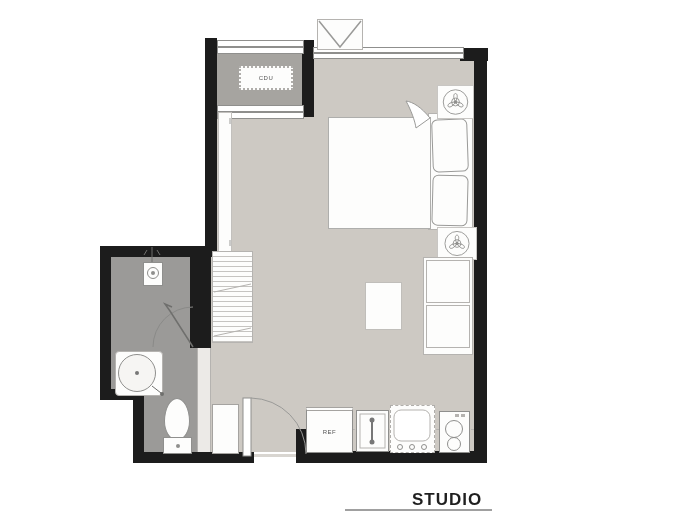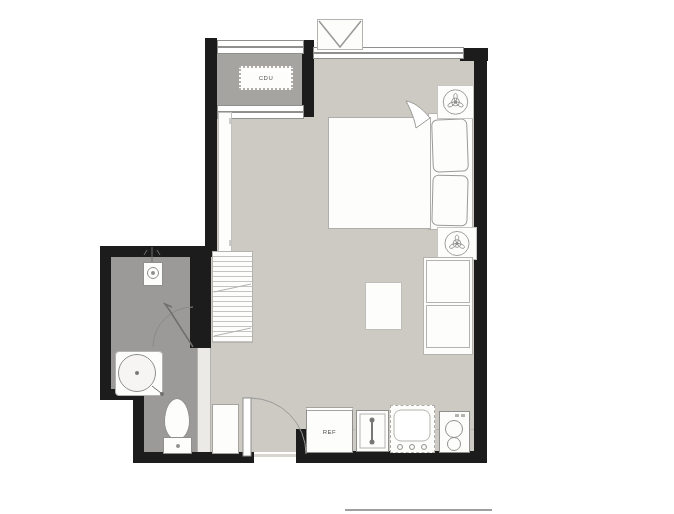--- a/index.html
+++ b/index.html
@@ -173,14 +173,15 @@
     <path d="M152,247 L152,262 M147,250 l-3,5 M157,250 l3,5" stroke="#6f6f6d" fill="none"></path>
 
     <path d="M152,386 l9,7" stroke="#6f6f6d"></path>
     <circle cx="162" cy="394" r="2" fill="#6f6f6d"></circle>
 
     <path d="M214,292 L251,284 M214,336 L251,328" stroke="#b5b3b0"></path>
 
     <path d="M230,118 l0,6 M230,240 l0,6" stroke="#9a9a98"></path>
   </svg>
 
+  <div class="title" style="left:412px;top:490px;">STUDIO</div>
   <div class="title-line" style="left:345px;top:509px;width:147px;height:2px;"></div>
 </div>
 
 </body></html>

